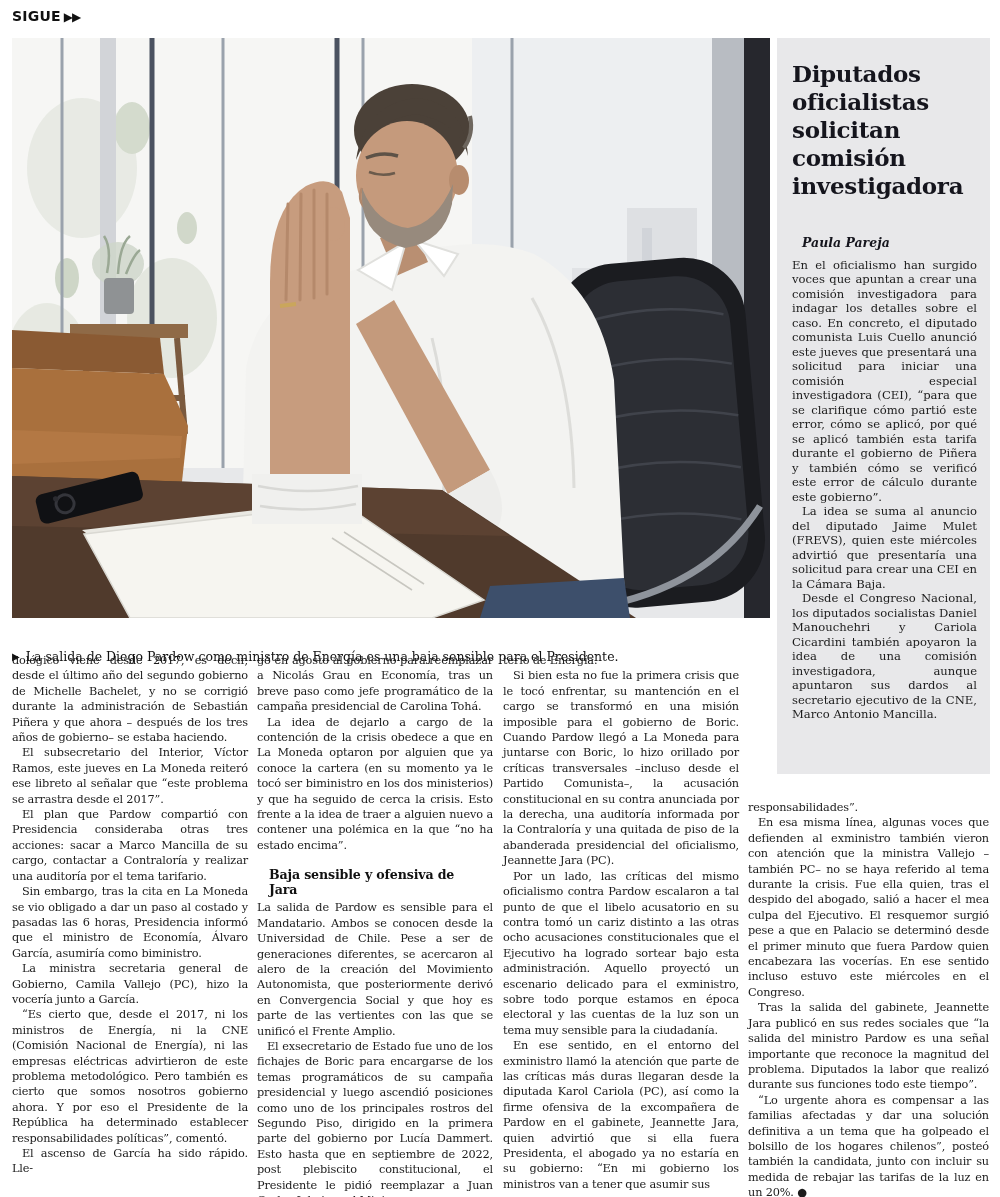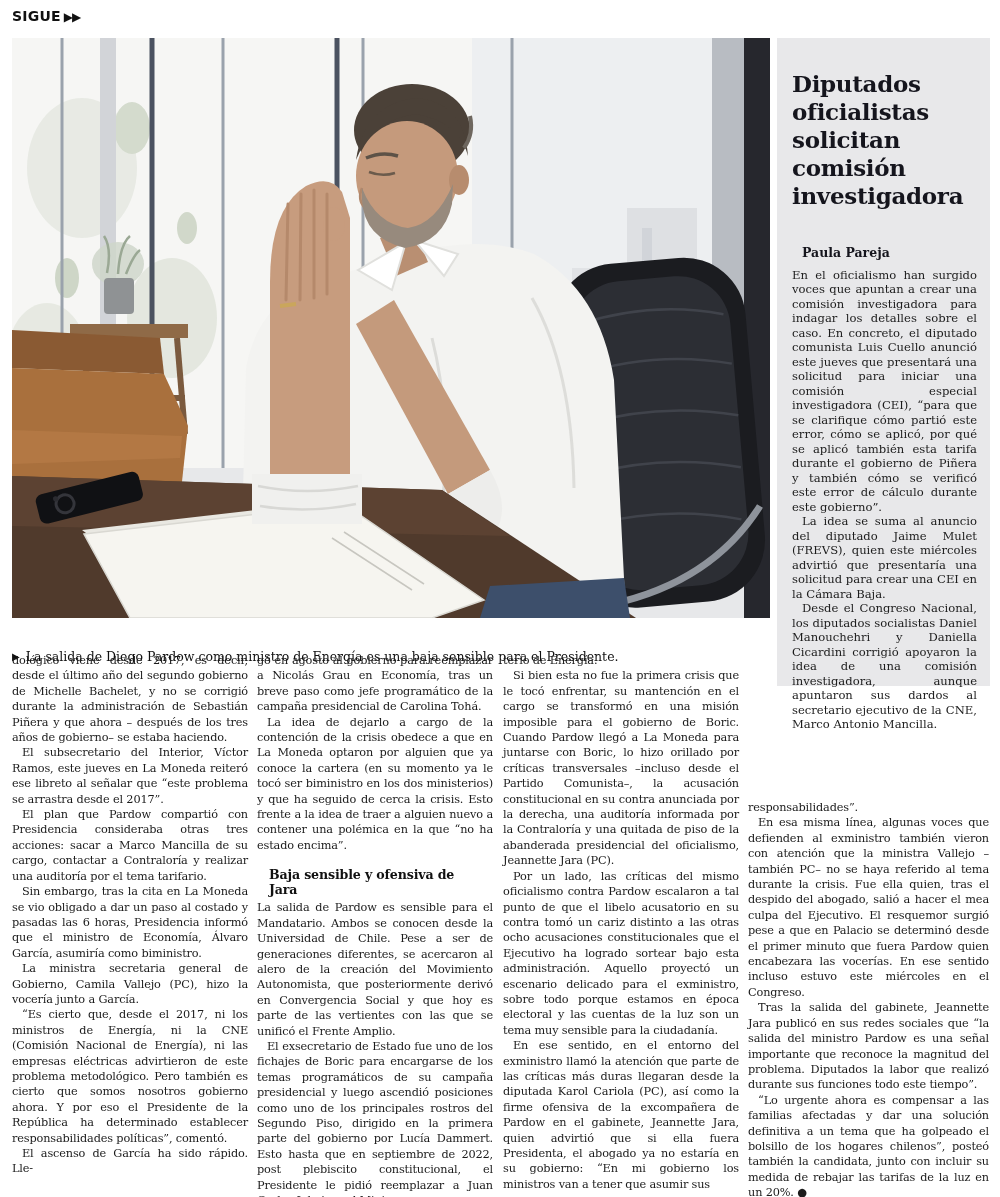--- a/index.html
+++ b/index.html
@@ -4,25 +4,25 @@
 <style>
   html,body{margin:0;padding:0;background:#ffffff;}
   .page{position:relative;width:1000px;height:1197px;background:#ffffff;overflow:hidden;
         font-family:"DejaVu Serif",serif;color:#1c1c1c;}
   .sigue{position:absolute;left:12px;top:8px;font-family:"DejaVu Sans",sans-serif;
          font-weight:bold;font-size:14px;color:#111;letter-spacing:.2px;}
   .sigue .arrows{font-size:12px;letter-spacing:-1px;margin-left:3px;}
   .photo{position:absolute;left:12px;top:38px;width:758px;height:580px;overflow:hidden;background:#e9eaec;}
   .caption{position:absolute;left:12px;top:649px;width:758px;font-size:12.5px;color:#101010;}
   .caption .arr{font-size:10px;margin-right:6px;position:relative;top:-1px;}
-  .sidebar{position:absolute;left:777px;top:38px;width:213px;height:648px;background:#e8e8ea;
-           box-sizing:border-box;padding:32px 13px 16px 15px;}
+  .sidebar{position:absolute;left:777px;top:38px;width:213px;height:736px;background:#e8e8ea;
+           box-sizing:border-box;padding:22px 13px 16px 15px;}
   .sidebar h2{margin:0 0 36px;font-size:23px;line-height:28px;font-weight:bold;
               color:#15151d;letter-spacing:-.3px;}
-  .sidebar .byline{margin:0 0 7px;font-weight:bold;font-size:12.5px;color:#15151d;}
+  .sidebar .byline{margin:0 0 7px;font-style:italic;font-weight:bold;font-size:12.5px;color:#15151d;}
   .sidebar p{margin:0;font-size:11.6px;line-height:14.5px;text-align:justify;text-indent:10px;color:#1b1b1b;}
   .sidebar p.first{text-indent:0;}
   .col{position:absolute;top:653px;width:236px;font-size:11.3px;line-height:15.4px;
        letter-spacing:-.15px;text-align:justify;color:#1b1b1b;}
   .col p{margin:0;text-indent:10px;}
   .col p.cont{text-indent:0;}
   .col h3.subhead{margin:14px 12px 3px;font-size:12.6px;line-height:15px;font-weight:bold;
                   text-align:left;color:#111;}
   #col0{left:12px;}  #col1{left:257px;}  #col2{left:503px;}
   #col3{left:748px;top:800px;width:241px;}
@@ -166,21 +166,21 @@
   <div class="caption">
     <span class="arr">▶</span><span>La salida de Diego Pardow como ministro de Energía es una baja sensible para el Presidente.</span>
   </div>
 
   <div class="sidebar">
     <h2>Diputados oficialistas solicitan comisión investigadora</h2>
     <p class="byline">Paula Pareja</p>
     <div>
         <p class="first">En el oficialismo han surgido voces que apuntan a crear una comisión investigadora para indagar los detalles sobre el caso. En concreto, el diputado comunista Luis Cuello anunció este jueves que presentará una solicitud para iniciar una comisión especial investigadora (CEI), “para que se clarifique cómo partió este error, cómo se aplicó, por qué se aplicó también esta tarifa durante el gobierno de Piñera y también cómo se verificó este error de cálculo durante este gobierno”.</p>
         <p>La idea se suma al anuncio del diputado Jaime Mulet (FREVS), quien este miércoles advirtió que presentaría una solicitud para crear una CEI en la Cámara Baja.</p>
-        <p>Desde el Congreso Nacional, los diputados socialistas Daniel Manouchehri y Daniella Cicardini corrigió apoyaron la idea de una comisión investigadora, aunque apuntaron sus dardos al secretario ejecutivo de la CNE, Marco Antonio Mancilla.</p>
+        <p>Desde el Congreso Nacional, los diputados socialistas Daniel Manouchehri y Cariola Cicardini también apoyaron la idea de una comisión investigadora, aunque apuntaron sus dardos al secretario ejecutivo de la CNE, Marco Antonio Mancilla.</p>
       </div>
   </div>
 
   <div class="col" id="col0">
       <p class="cont">dológico viene desde 2017, es decir, desde el último año del segundo gobierno de Michelle Bachelet, y no se corrigió durante la administración de Sebastián Piñera y que ahora – después de los tres años de gobierno– se estaba haciendo.</p>
       <p>El subsecretario del Interior, Víctor Ramos, este jueves en La Moneda reiteró ese libreto al señalar que “este problema se arrastra desde el 2017”.</p>
       <p>El plan que Pardow compartió con Presidencia consideraba otras tres acciones: sacar a Marco Mancilla de su cargo, contactar a Contraloría y realizar una auditoría por el tema tarifario.</p>
       <p>Sin embargo, tras la cita en La Moneda se vio obligado a dar un paso al costado y pasadas las 6 horas, Presidencia informó que el ministro de Economía, Álvaro García, asumiría como biministro.</p>
       <p>La ministra secretaria general de Gobierno, Camila Vallejo (PC), hizo la vocería junto a García.</p>
       <p>“Es cierto que, desde el 2017, ni los ministros de Energía, ni la CNE (Comisión Nacional de Energía), ni las empresas eléctricas advirtieron de este problema metodológico. Pero también es cierto que somos nosotros gobierno ahora. Y por eso el Presidente de la República ha determinado establecer responsabilidades políticas”, comentó.</p>

